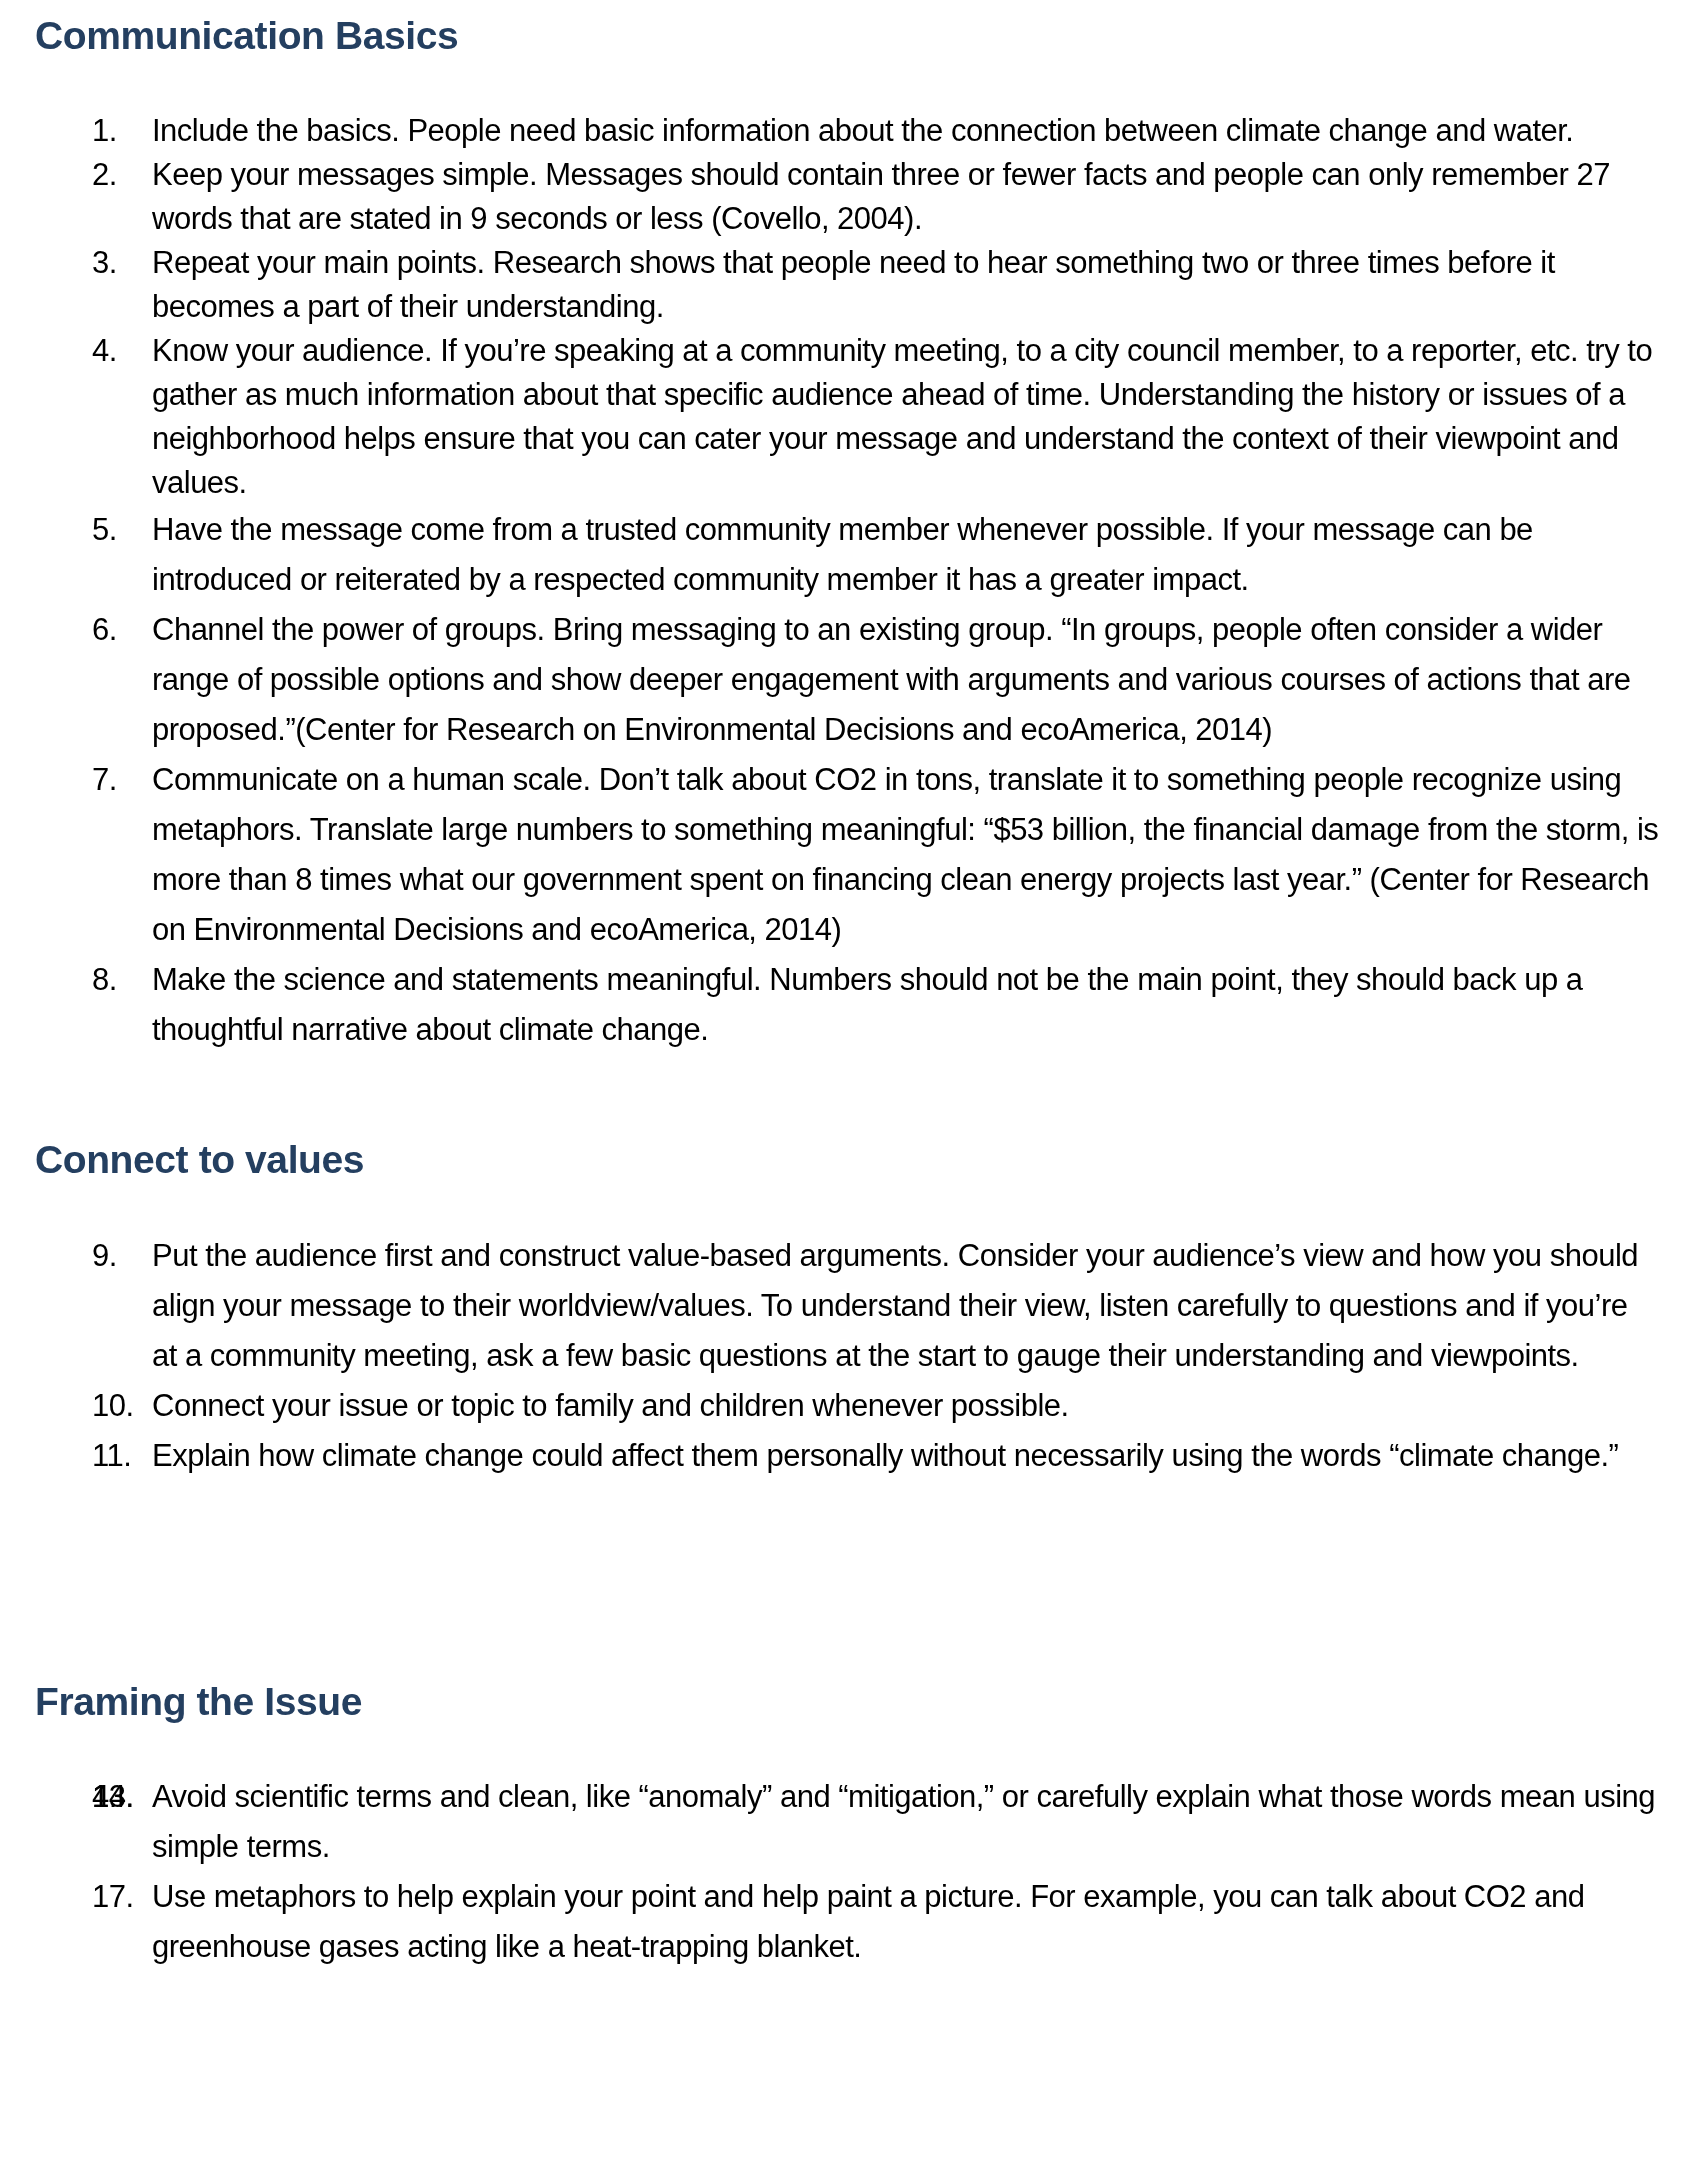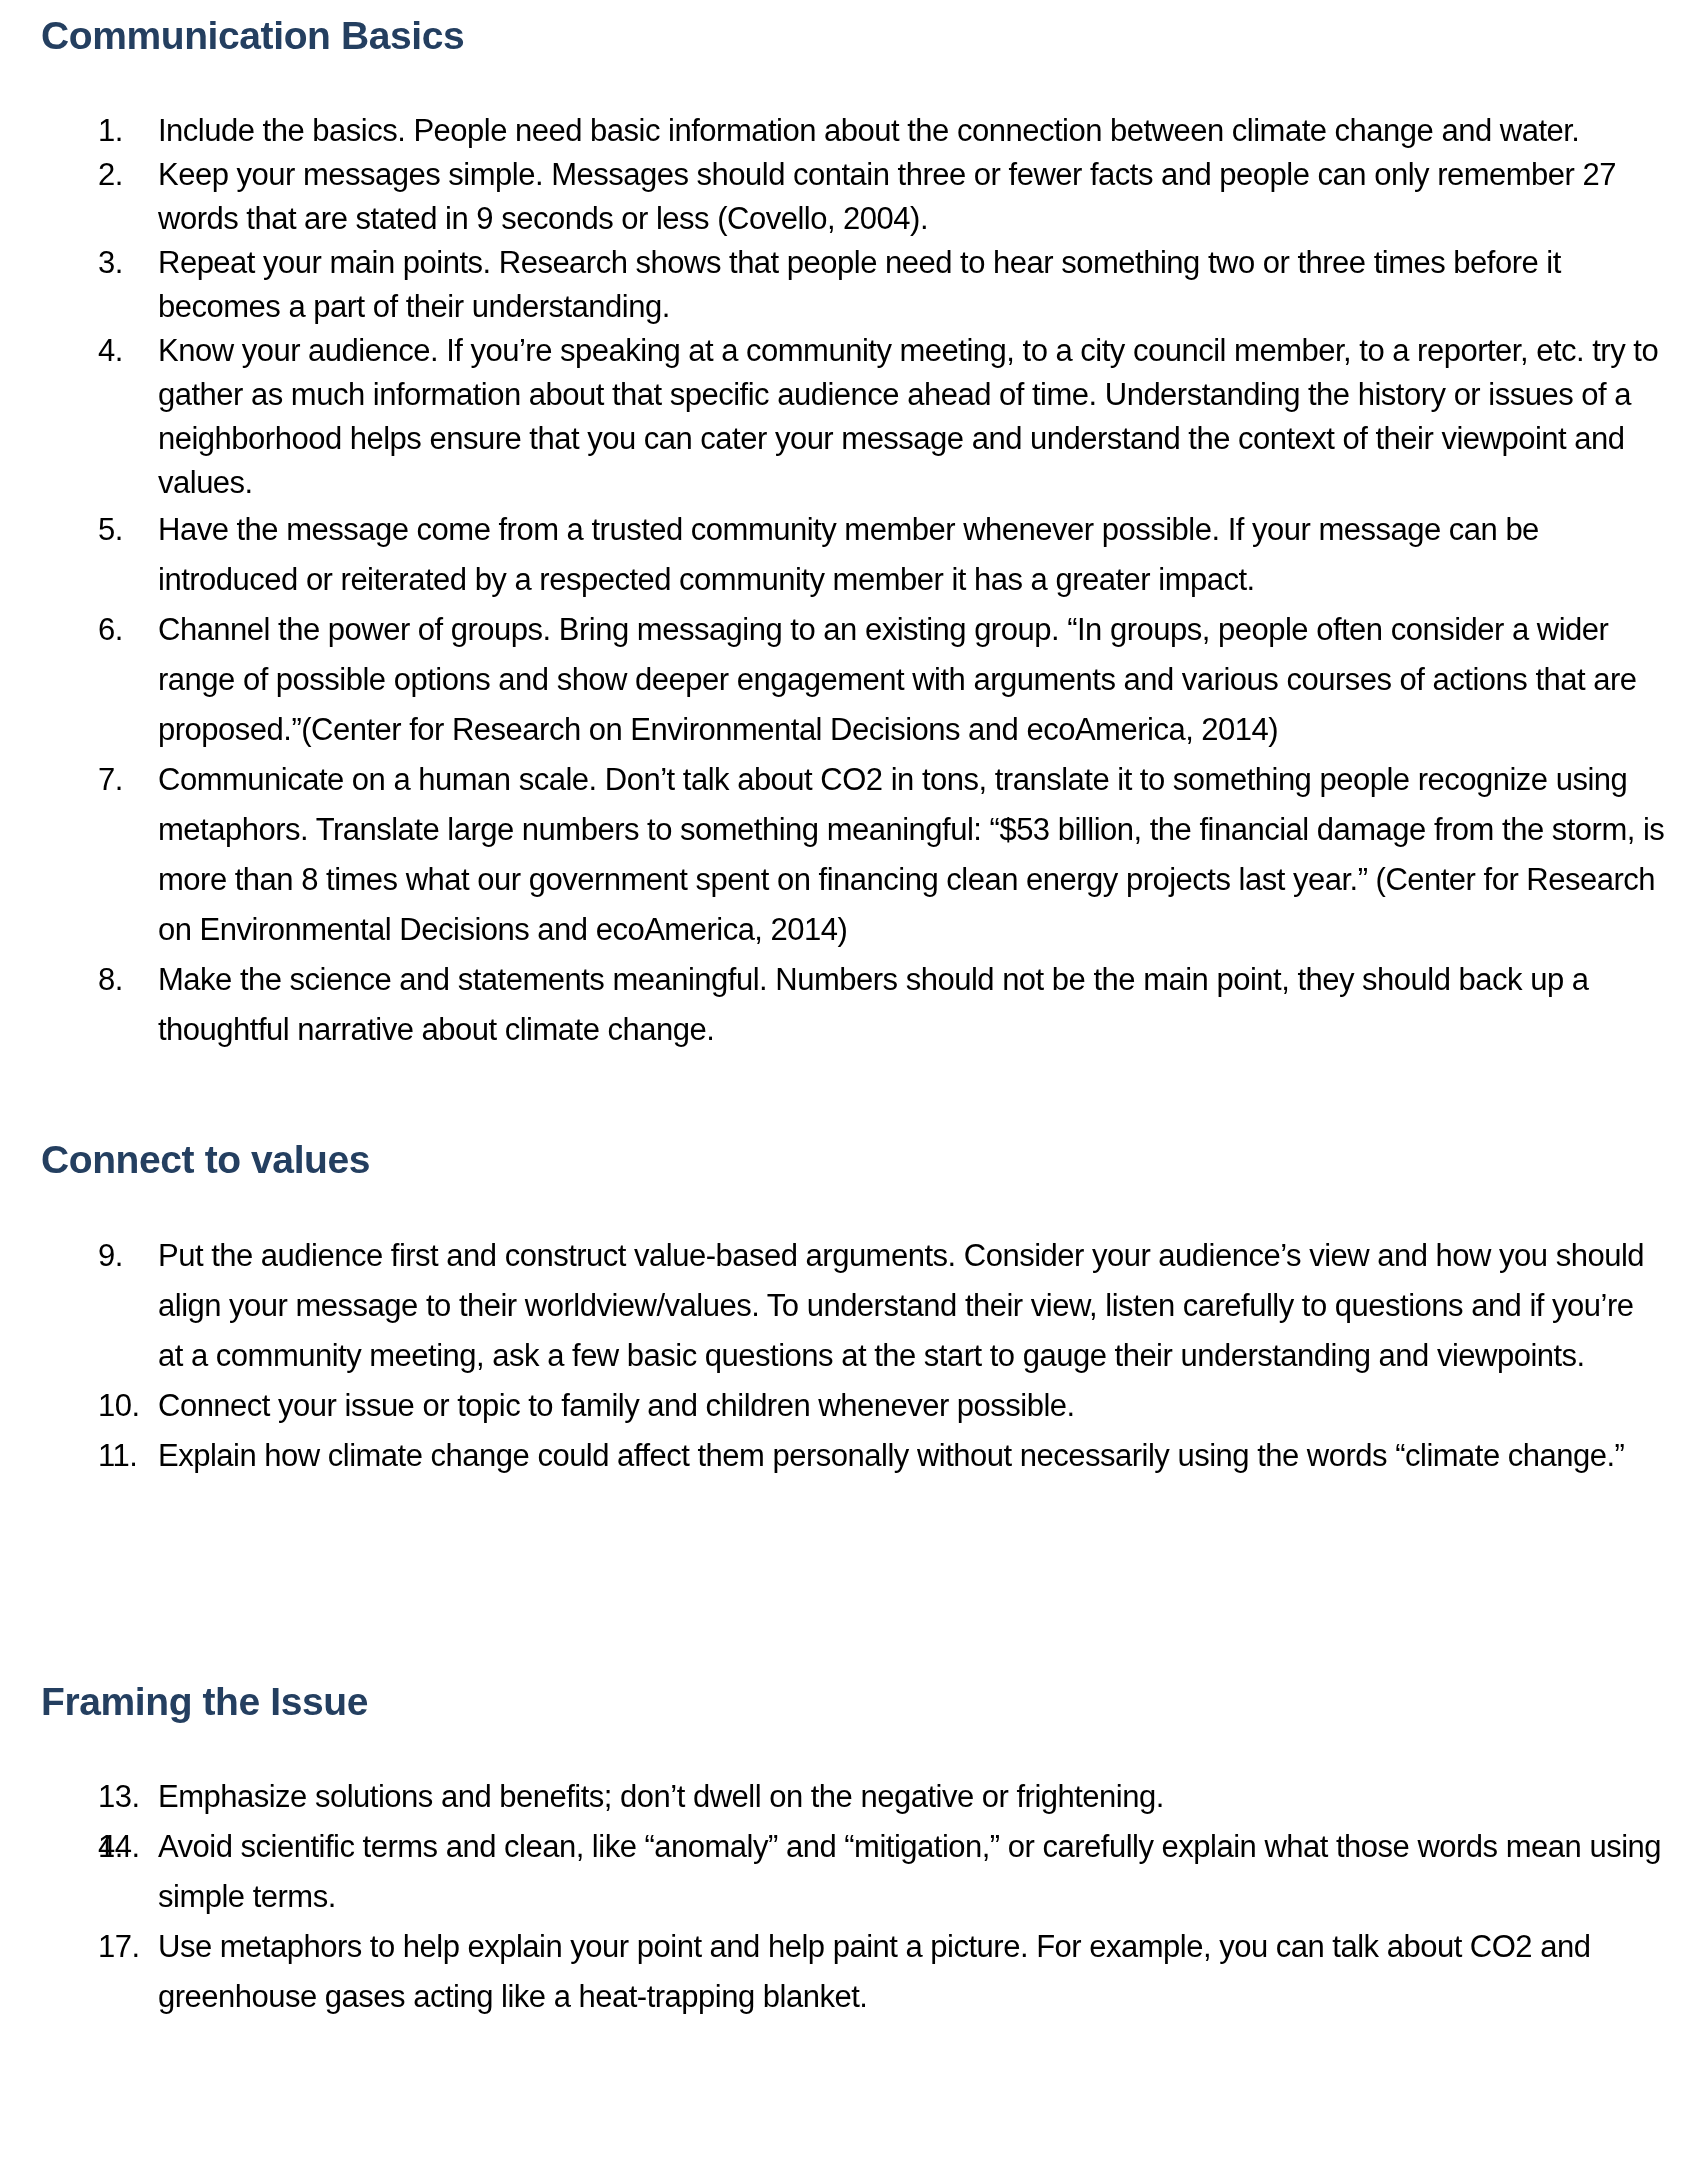--- a/index.html
+++ b/index.html
@@ -1,18 +1,18 @@
 <!DOCTYPE html>
 <html style="font-size:12.3px"><head>
 <meta charset="utf-8">
 <style>
   html, body { margin:0; padding:0; background:#ffffff; }
   body { width:1705px; height:2172px; overflow:hidden; position:relative;
          font-family:"Liberation Sans", sans-serif; color:#000; }
-  .page { position:absolute; left:6px; top:0; width:1445px; height:2172px; }
+  .page { position:absolute; left:0; top:0; width:1445px; height:2172px; }
   .section-heading { position:absolute; left:35px; margin:0;
          font-family:"Liberation Sans", sans-serif; font-weight:bold;
          font-size:39px; color:#243f60; letter-spacing:-0.4px; white-space:nowrap; }
   .list { position:absolute; left:0; width:1705px; margin:0; padding:0; list-style:none; }
   .item { position:relative; padding-left:152px; padding-right:46px;
           font-size:31px; letter-spacing:-0.5px; }
   .num { position:absolute; left:92px; top:0; white-space:nowrap; }
   .lead { font-weight:normal; }
   .tight { line-height:44px; }
   .loose { line-height:50px; }
@@ -74,21 +74,21 @@
       <span class="num">11.</span>
       <span class="lead">Explain how climate change could affect them personally without necessarily using the words “climate change.”</span><span></span>
     </li>
   </ol>
 
   <h2 class="section-heading" style="top:1680px;">Framing the Issue</h2>
 
   <ol class="list" style="top:1772px;">
     <li class="item loose">
       <span class="num">13.</span>
-      <span class="lead">Emphasize solutions and benefits; don’t dwell on the negative or frightening.</span><span></span>
+      <span></span>
     </li>
     <li class="item loose">
       <span class="num">14.</span>
       <span></span>
     </li>
     <li class="item loose">
       <span class="num">4.</span>
       <span class="lead">Avoid scientific terms and clean</span><span>, like “anomaly” and “mitigation,” or carefully explain what those words mean using simple terms.</span>
     </li>
     <li class="item loose">

